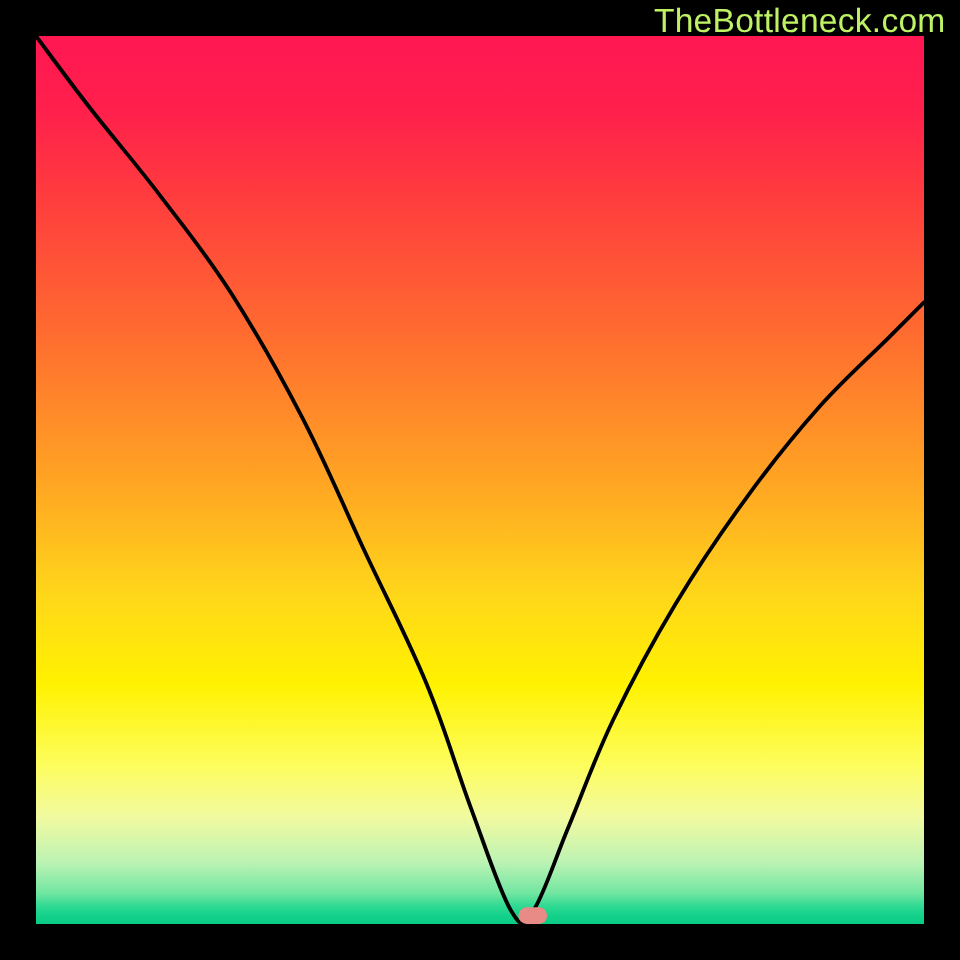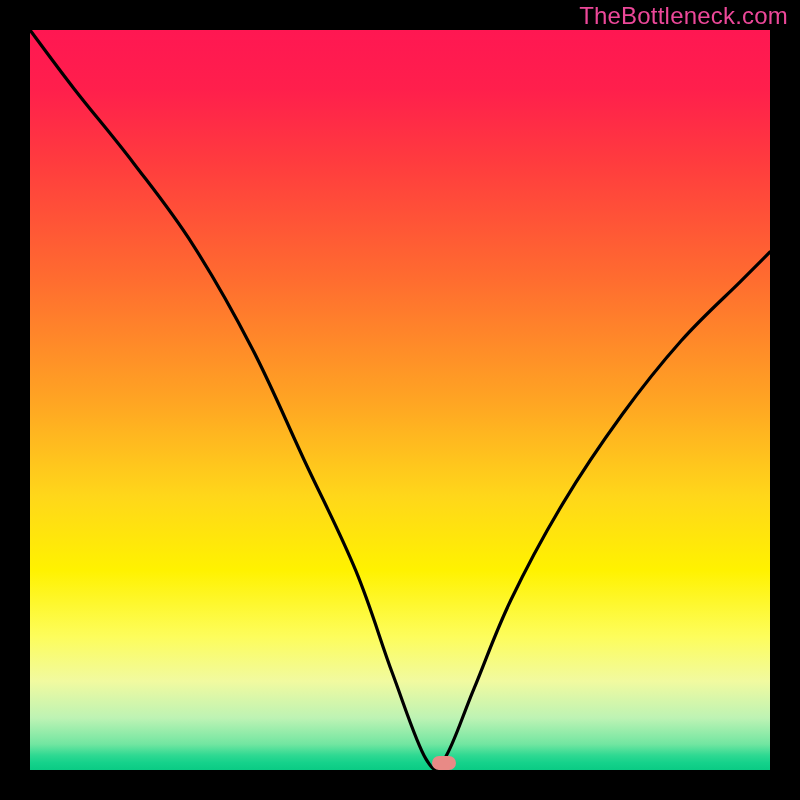--- a/index.html
+++ b/index.html
@@ -14,22 +14,22 @@
   .frame {
     position: relative;
     width: 800px;
     height: 800px;
     background: #000;
   }
   .attribution {
     position: absolute;
     top: 2px;
     right: 12px;
-    color: #ec4899;
-    font-size: 24px;
+    color: #bef264;
+    font-size: 28px;
     font-weight: 500;
     letter-spacing: 0.2px;
     z-index: 10;
   }
   .plot-container {
     position: absolute;
     top: 30px;
     left: 30px;
     width: 740px;
     height: 740px;

